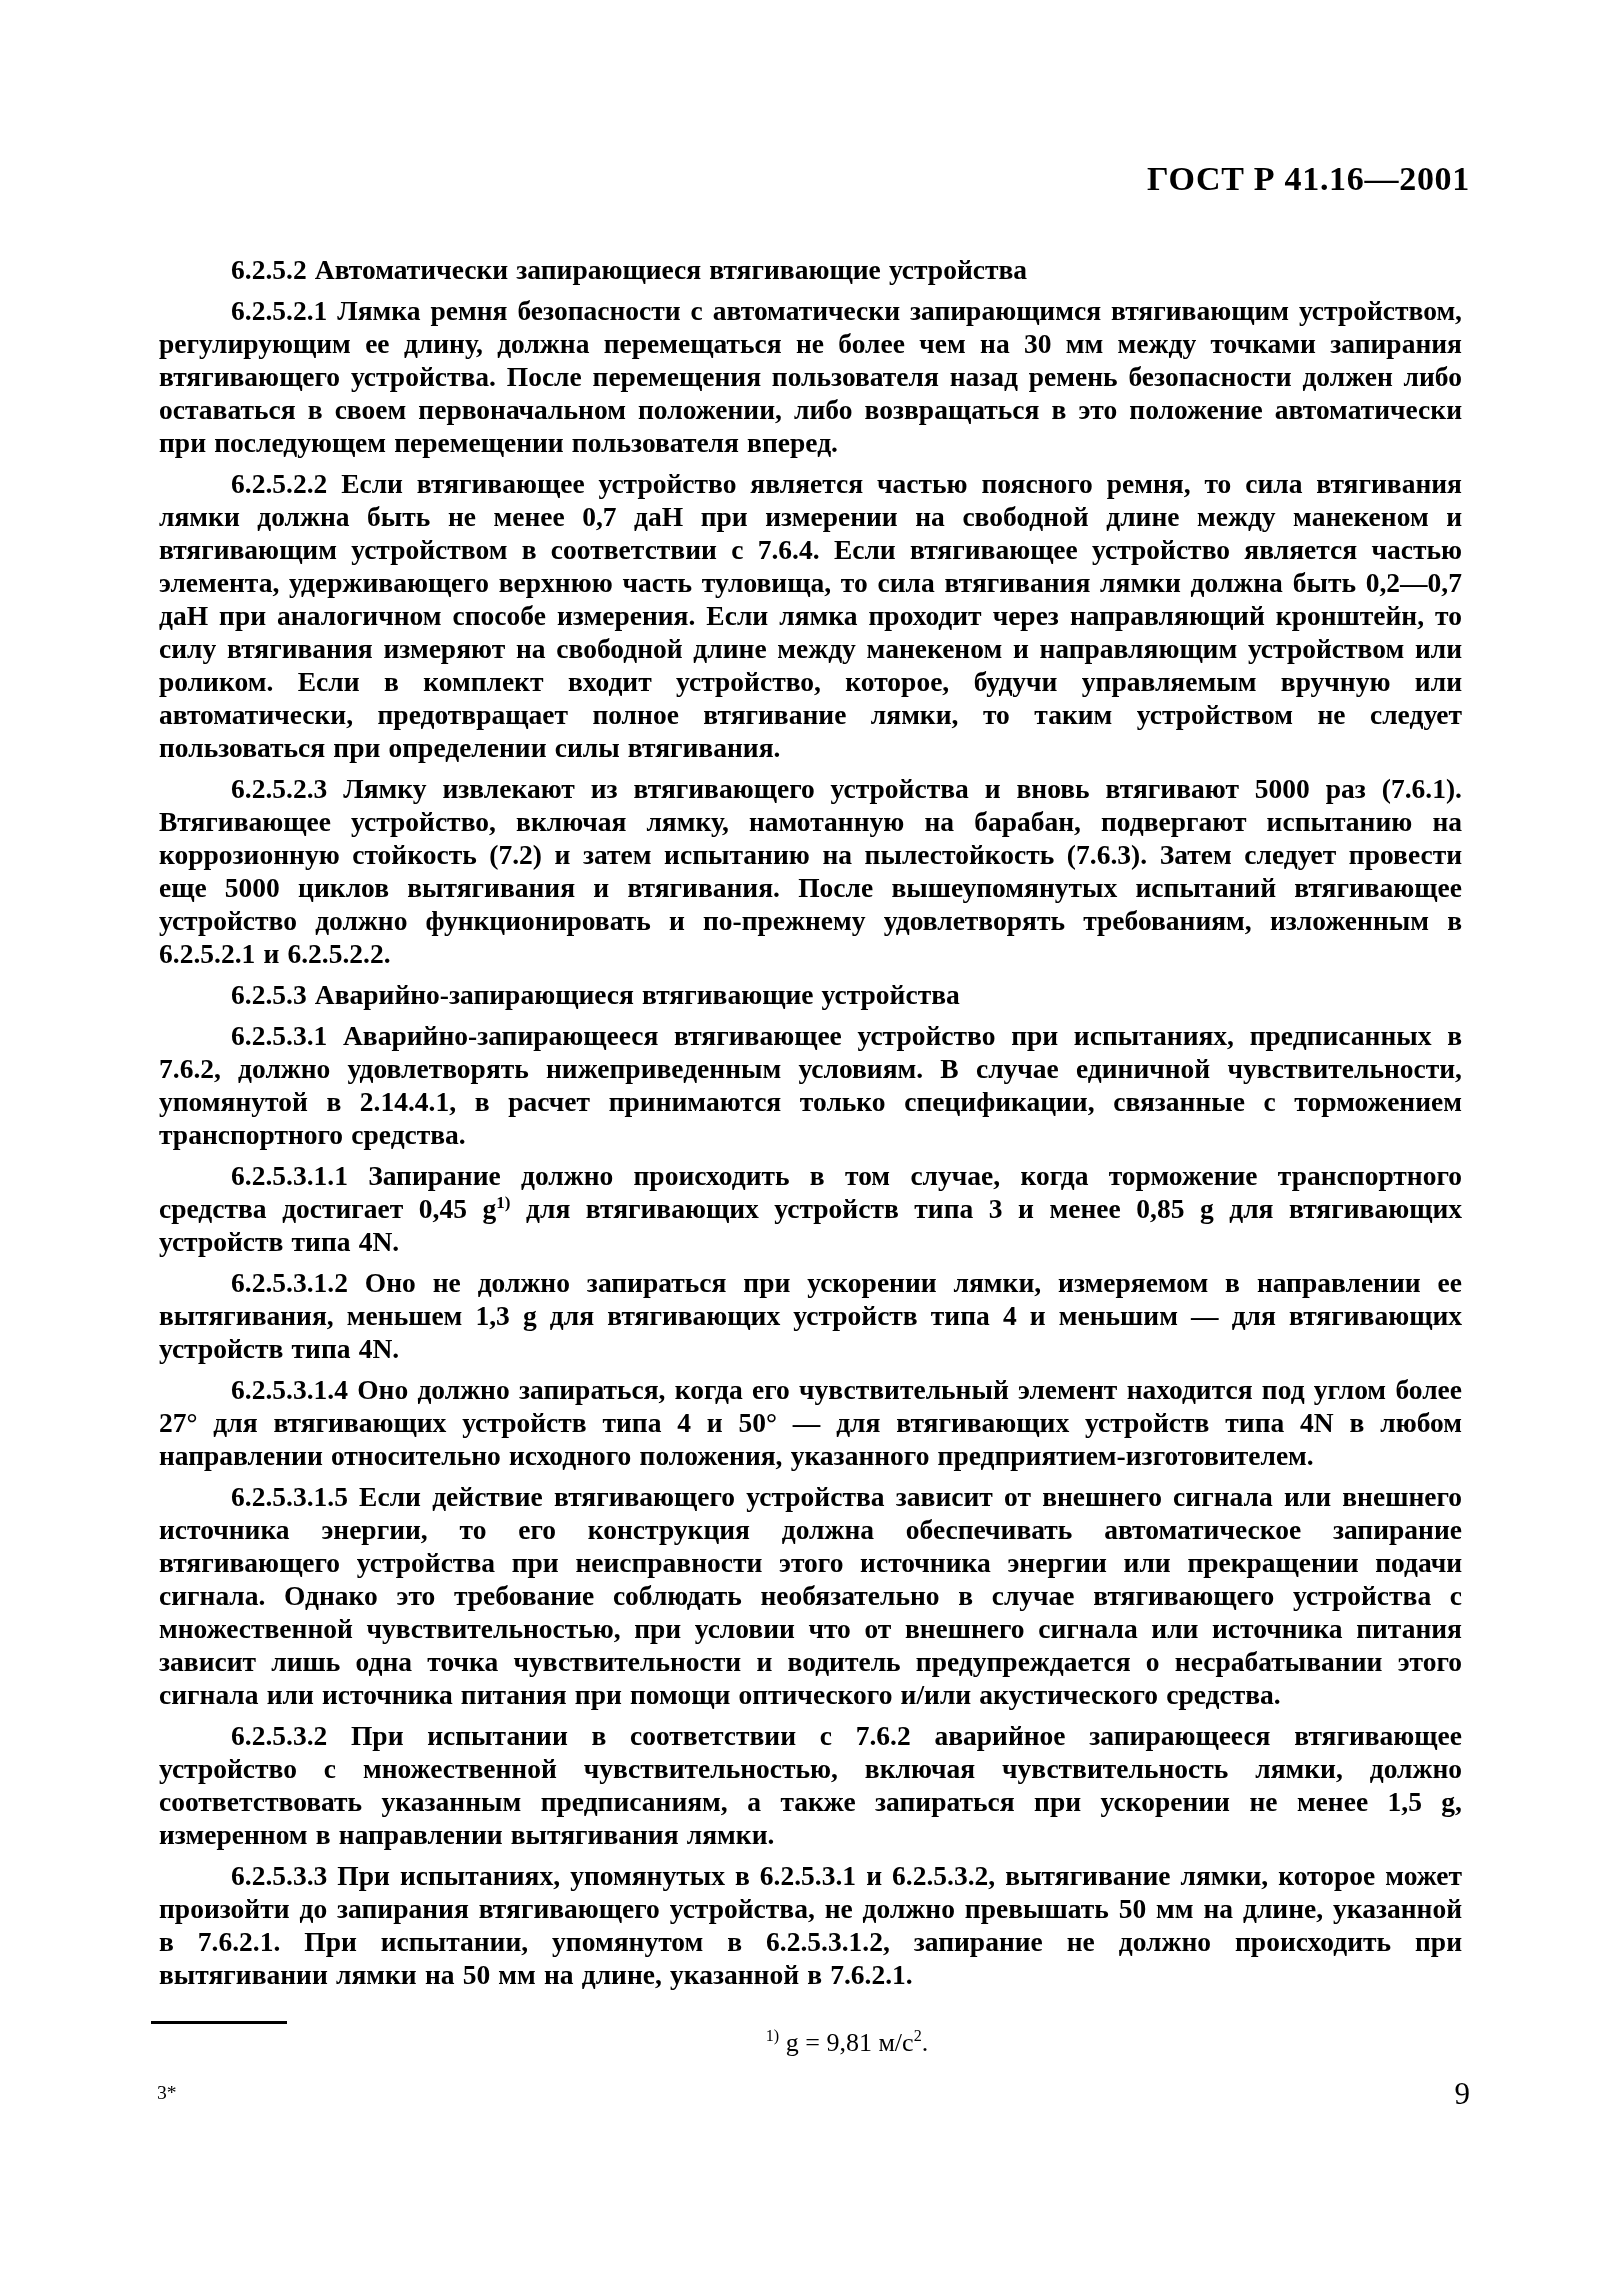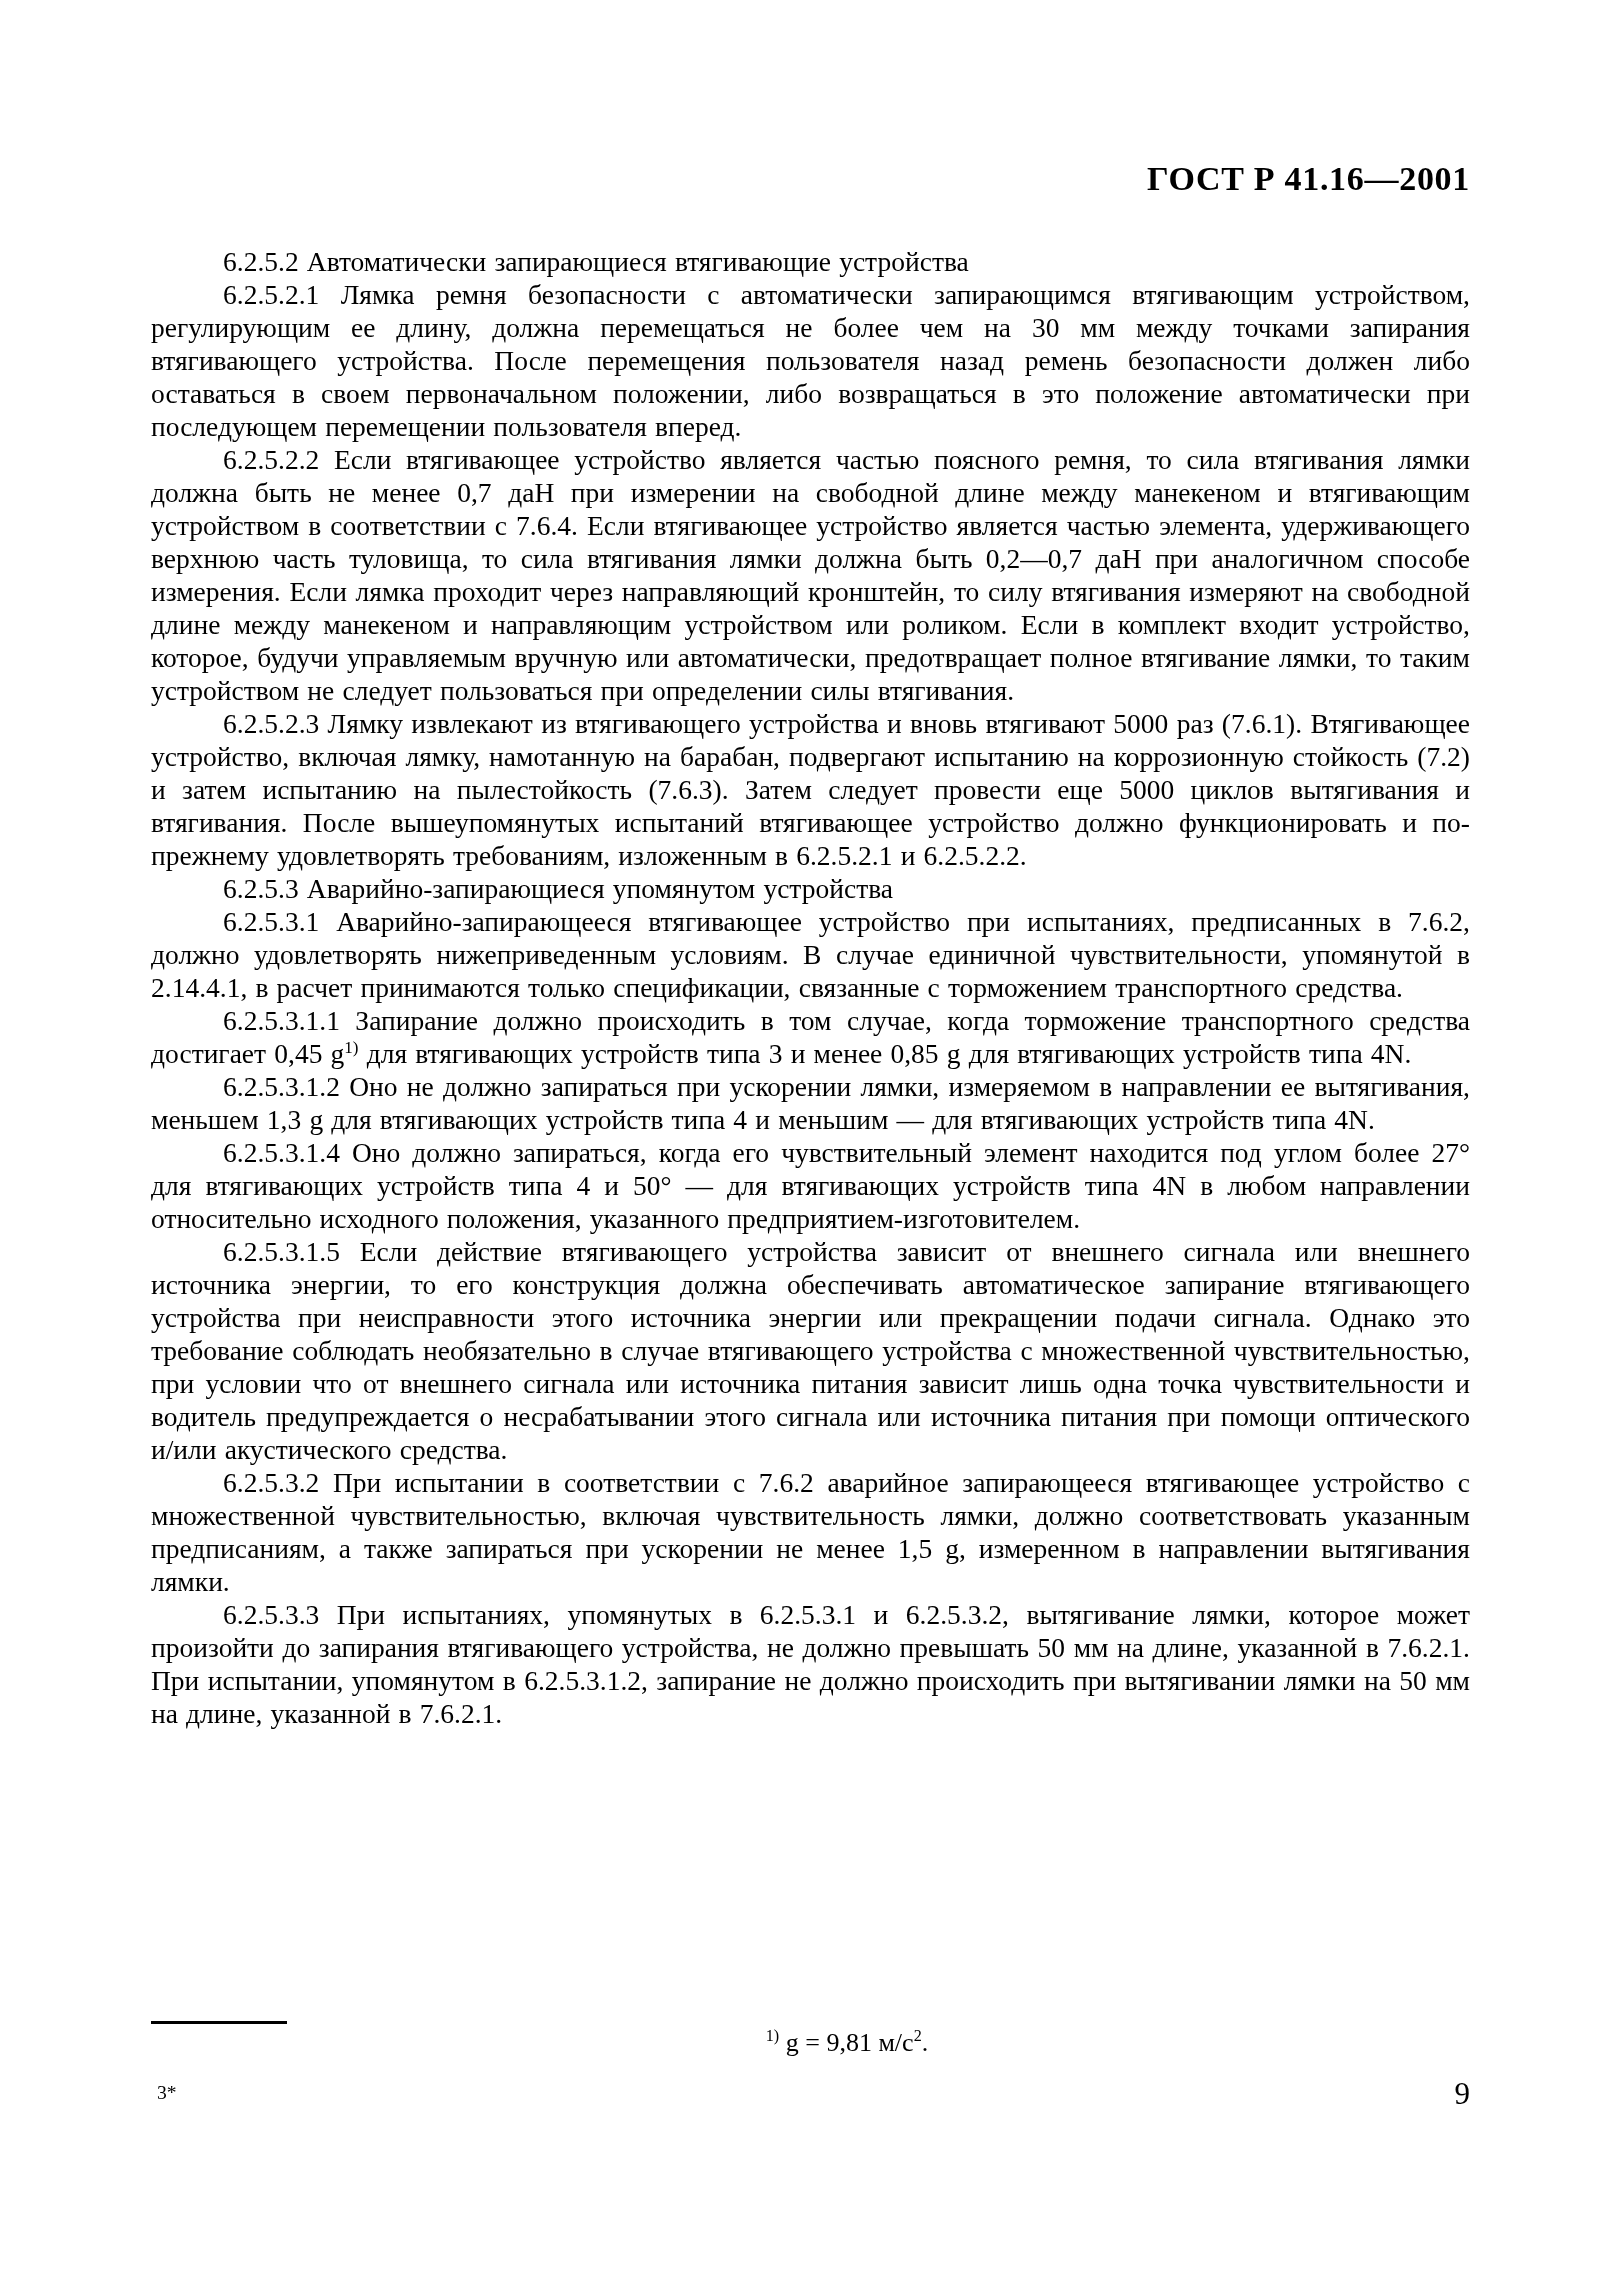--- a/index.html
+++ b/index.html
@@ -33,23 +33,24 @@
   .body-text {
     position: absolute;
     top: 245px;
     left: 151px;
     width: 1319px;
     font-size: 27.5px;
     line-height: 33px;
     text-align: justify;
   }
   .para {
-    margin: 0;
+    margin: 8px;
     text-indent: 72px;
     word-spacing: 1.3px;
+    font-weight: bold;
   }
   .para span { text-indent: 0; }
   sup.fn-ref {
     font-size: 62%;
     line-height: 0;
     vertical-align: super;
   }
   .footnote-rule {
     position: absolute;
     top: 2021px;
@@ -91,21 +92,21 @@
 
 <div class="page">
 
   <div class="doc-header">ГОСТ Р 41.16—2001</div>
 
   <div class="body-text">
       <p class="para"><span>6.2.5.2 Автоматически запирающиеся втягивающие устройства</span></p>
       <p class="para"><span>6.2.5.2.1 Лямка ремня безопасности с автоматически запирающимся втягивающим устройством, регулирующим ее длину, должна перемещаться не более чем на 30 мм между точками запирания втягивающего устройства. После перемещения пользователя назад ремень безопасности должен либо оставаться в своем первоначальном положении, либо возвращаться в это положение автоматически при последующем перемещении пользователя вперед.</span></p>
       <p class="para"><span>6.2.5.2.2 Если втягивающее устройство является частью поясного ремня, то сила втягивания лямки должна быть не менее 0,7 даН при измерении на свободной длине между манекеном и втягивающим устройством в соответствии с 7.6.4. Если втягивающее устройство является частью элемента, удерживающего верхнюю часть туловища, то сила втягивания лямки должна быть 0,2—0,7 даН при аналогичном способе измерения. Если лямка проходит через направляющий кронштейн, то силу втягивания измеряют на свободной длине между манекеном и направляющим устройством или роликом. Если в комплект входит устройство, которое, будучи управляемым вручную или автоматически, предотвращает полное втягивание лямки, то таким устройством не следует пользоваться при определении силы втягивания.</span></p>
       <p class="para"><span>6.2.5.2.3 Лямку извлекают из втягивающего устройства и вновь втягивают 5000 раз (7.6.1). Втягивающее устройство, включая лямку, намотанную на барабан, подвергают испытанию на коррозионную стойкость (7.2) и затем испытанию на пылестойкость (7.6.3). Затем следует провести еще 5000 циклов вытягивания и втягивания. После вышеупомянутых испытаний втягивающее устройство должно функционировать и по-прежнему удовлетворять требованиям, изложенным в 6.2.5.2.1 и 6.2.5.2.2.</span></p>
-      <p class="para"><span>6.2.5.3 Аварийно-запирающиеся упомянутом устройства</span></p>
+      <p class="para"><span>6.2.5.3 Аварийно-запирающиеся втягивающие устройства</span></p>
       <p class="para"><span>6.2.5.3.1 Аварийно-запирающееся втягивающее устройство при испытаниях, предписанных в 7.6.2, должно удовлетворять нижеприведенным условиям. В случае единичной чувствительности, упомянутой в 2.14.4.1, в расчет принимаются только спецификации, связанные с торможением транспортного средства.</span></p>
       <p class="para"><span>6.2.5.3.1.1 Запирание должно происходить в том случае, когда торможение транспортного средства достигает 0,45 g</span><sup class="fn-ref">1)</sup><span> для втягивающих устройств типа 3 и менее 0,85 g для втягивающих устройств типа 4N.</span></p>
       <p class="para"><span>6.2.5.3.1.2 Оно не должно запираться при ускорении лямки, измеряемом в направлении ее вытягивания, меньшем 1,3 g для втягивающих устройств типа 4 и меньшим — для втягивающих устройств типа 4N.</span></p>
       <p class="para"><span>6.2.5.3.1.4 Оно должно  запираться,  когда его чувствительный элемент находится под углом более 27° для втягивающих устройств типа 4 и 50° — для втягивающих устройств типа 4N  в любом направлении относительно исходного положения, указанного предприятием-изготовителем.</span></p>
       <p class="para"><span>6.2.5.3.1.5 Если действие втягивающего устройства зависит от внешнего сигнала или внешнего источника энергии, то его конструкция должна обеспечивать автоматическое запирание втягивающего устройства при неисправности этого источника энергии или прекращении подачи сигнала. Однако это требование соблюдать необязательно в случае втягивающего устройства с множественной чувствительностью, при условии что от внешнего сигнала или источника питания зависит лишь одна точка чувствительности и водитель предупреждается о несрабатывании этого сигнала или источника питания при помощи оптического и/или акустического средства.</span></p>
       <p class="para"><span>6.2.5.3.2 При испытании в соответствии с 7.6.2 аварийное запирающееся втягивающее устройство с множественной чувствительностью, включая чувствительность лямки, должно соответствовать указанным предписаниям, а также запираться при ускорении не менее 1,5 g, измеренном в направлении вытягивания лямки.</span></p>
       <p class="para"><span>6.2.5.3.3 При испытаниях, упомянутых в 6.2.5.3.1 и 6.2.5.3.2, вытягивание лямки, которое может произойти  до запирания втягивающего устройства, не должно превышать 50 мм на длине, указанной в 7.6.2.1. При испытании, упомянутом в 6.2.5.3.1.2, запирание не должно происходить при вытягивании лямки на 50 мм на длине, указанной в 7.6.2.1.</span></p>
     </div>
 
   <div class="footnote-rule"></div>

